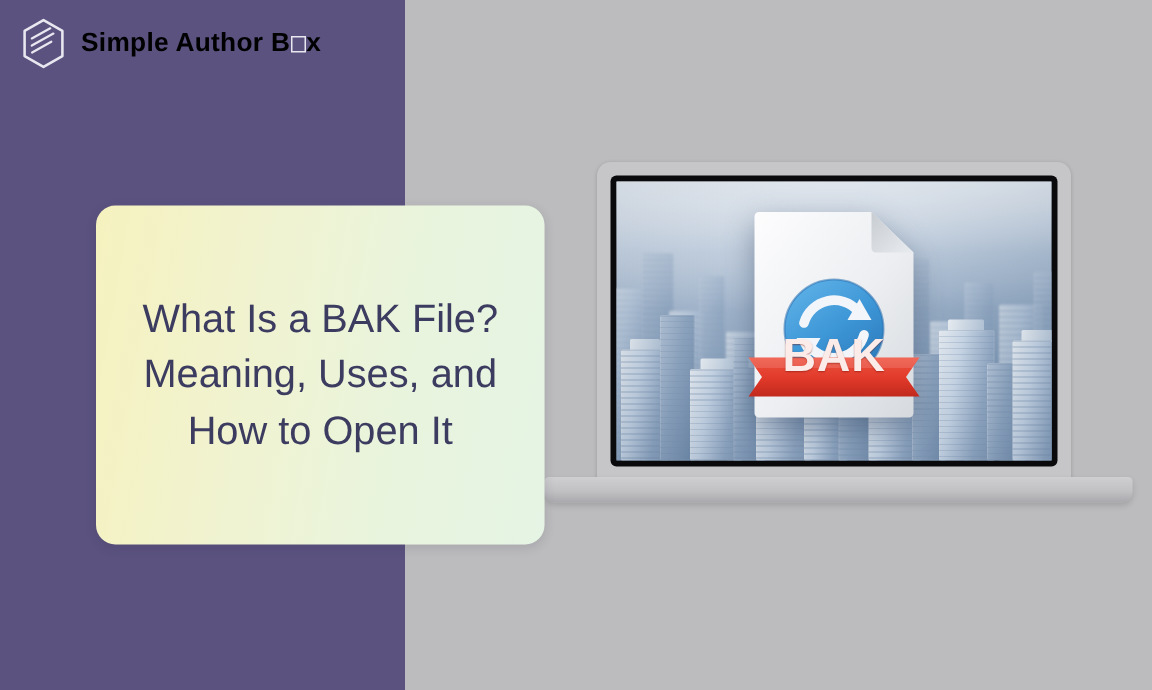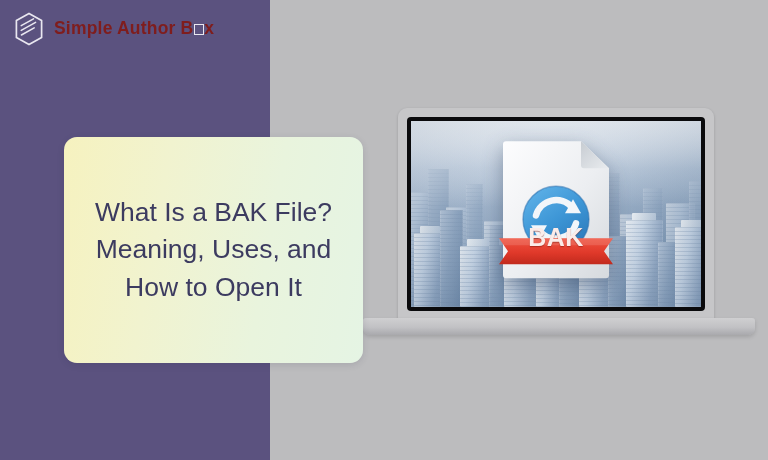--- a/index.html
+++ b/index.html
@@ -18,21 +18,21 @@
   }
 
   
   #brand{
     position:absolute; left:14px; top:12px;
     display:flex; align-items:center; gap:10px;
     z-index:6;
   }
   #brand-mark{ width:30px; height:34px; display:block; flex:none; }
   #brand-text{
-    color:#7f1d1d; font-size:17.5px; font-weight:bold;
+    color:#000000; font-size:17.5px; font-weight:bold;
     letter-spacing:.2px; white-space:nowrap;
     line-height:1;
   }
   .glyph-box{
     display:inline-block; width:.56em; height:.58em;
     border:1.6px solid #e9e7f0; vertical-align:-.02em;
     margin:0 .5px;
   }
 
   
@@ -122,21 +122,21 @@
   
   #bak-icon{
     position:absolute; left:50%; top:50%;
     transform:translate(-50%,-52%);
     width:118px; height:142px;
     filter:drop-shadow(0 7px 10px rgba(30,50,80,.42));
   }
   #bak-label{
     position:absolute; left:50%; top:68%;
     transform:translate(-50%,-50%);
-    color:#fbece9; font-size:25px; font-weight:bold;
+    color:#fbece9; font-size:31px; font-weight:bold;
     letter-spacing:.5px; white-space:nowrap;
     text-shadow:0 1px 1px rgba(120,20,10,.5);
     pointer-events:none;
   }
   #bak-icon-wrap{
     position:absolute; left:50%; top:50%;
     transform:translate(-50%,-52%);
     width:118px; height:142px;
   }
 </style>

